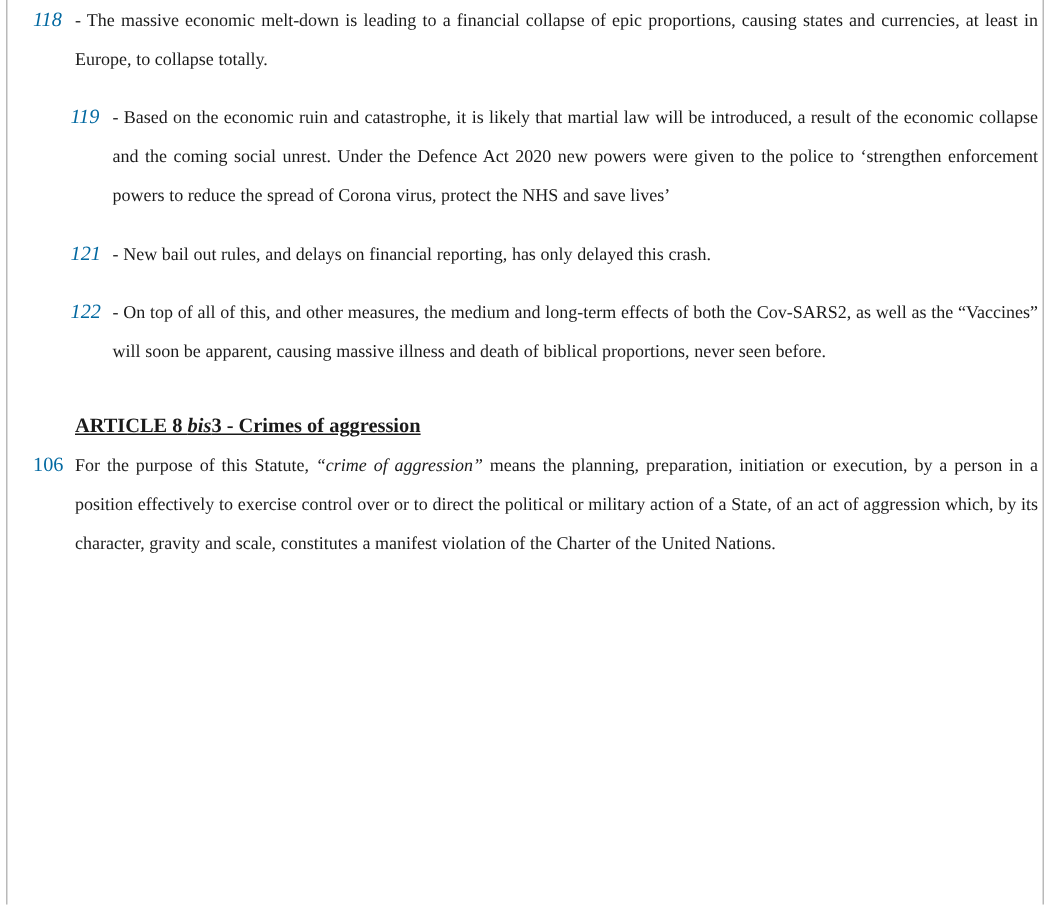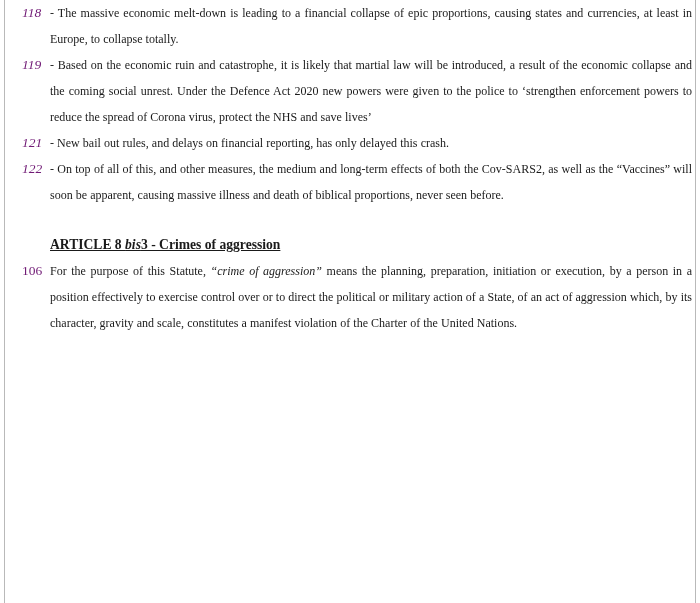--- a/index.html
+++ b/index.html
@@ -44,32 +44,34 @@
     top: 0;
     bottom: 0;
     padding: 0;
   }
   .para {
     display: flex;
     align-items: flex-start;
     margin: 0;
   }
   .para + .para {
+    margin-top: 13px;
+    padding-left: 25px;
   }
   .num {
     flex: 0 0 44px;
     width: 44px;
     font-family: "Liberation Serif", serif;
     font-style: italic;
     font-size: 13.5px;
     line-height: 26px;
     text-align: left;
     padding-left: 16px;
     box-sizing: border-box;
-    color: #701a75;
+    color: #0369a1;
   }
   .num.upright {
     font-style: normal;
   }
   .body-text {
     flex: 1 1 auto;
     font-size: 12px;
     line-height: 26px;
     text-align: justify;
     text-justify: inter-word;

